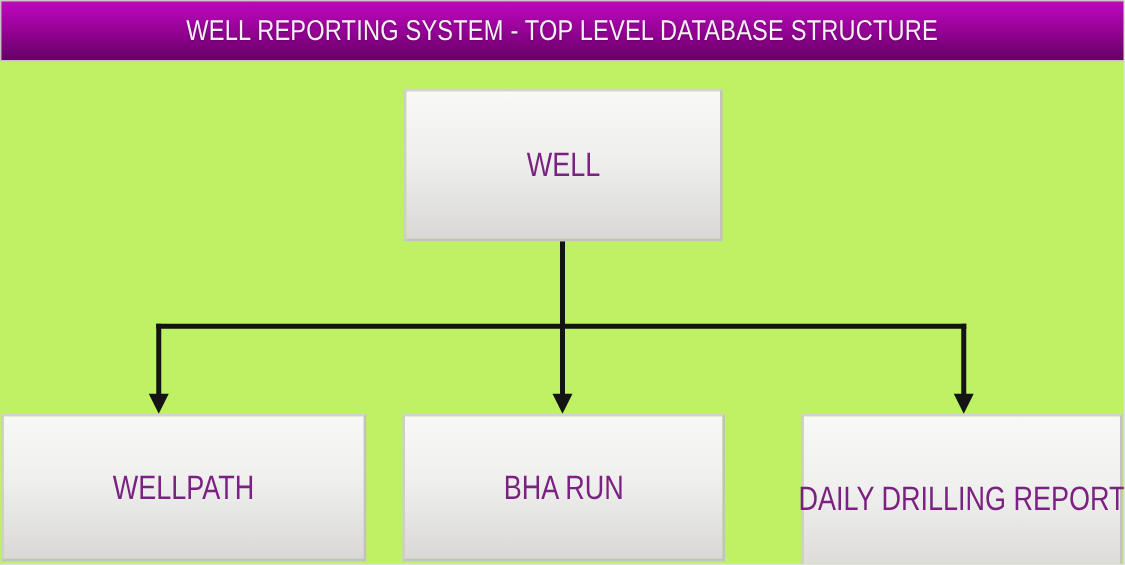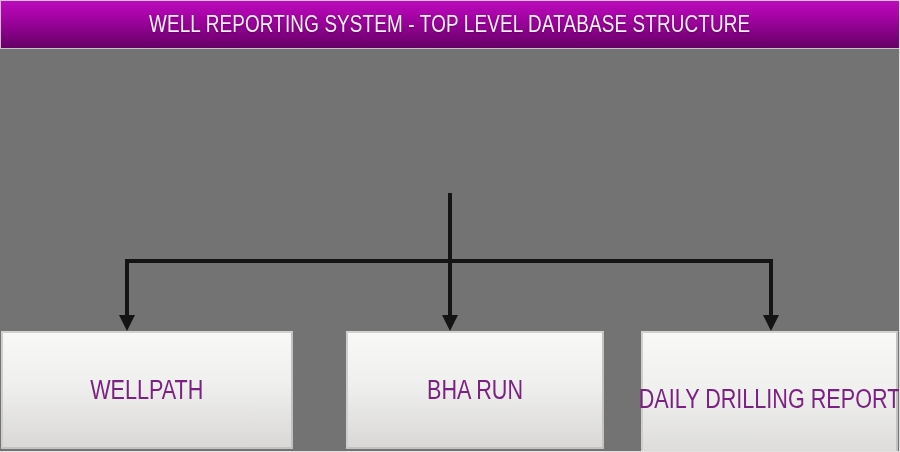--- a/index.html
+++ b/index.html
@@ -3,21 +3,21 @@
 <meta charset="utf-8">
 <style>
   * { margin: 0; padding: 0; box-sizing: border-box; }
   html, body { background: #ffffff; }
   body { font-family: "Liberation Sans", sans-serif; }
 
   .stage {
     position: relative;
     width: 900px;
     height: 452px;
-    background: #737373;
+    background: #bef264;
     overflow: hidden;
     border-right: 1px solid #e2e2e2;
     border-bottom: 1px solid #e2e2e2;
   }
 
   
   .banner {
     position: absolute;
     left: 0; top: 0;
     width: 900px; height: 49px;
@@ -54,21 +54,21 @@
     color: #7b2182;
     font-size: 27px;
     white-space: nowrap;
     display: inline-block;
     transform: scaleX(0.80);
     transform-origin: center center;
   }
 
   .node-root  { left: 323px; top: 71px;  width: 255px; height: 122px; }
   .node-c1    { left: 1px;   top: 331px; width: 292px; height: 118px; }
-  .node-c2    { left: 322px; top: 331px; width: 258px; height: 118px; margin-left: 24px; }
+  .node-c2    { left: 322px; top: 331px; width: 258px; height: 118px; }
   .node-c3    { left: 641px; top: 331px; width: 257px; height: 136px; }
 
   
   .connectors {
     position: absolute;
     left: 0; top: 0;
     width: 900px; height: 452px;
     pointer-events: none;
   }
 </style>
@@ -89,20 +89,23 @@
 
     <path d="M127 259 V317" stroke="#141414" stroke-width="4" fill="none"></path>
     <path d="M450 259 V317" stroke="#141414" stroke-width="4" fill="none"></path>
     <path d="M771 259 V317" stroke="#141414" stroke-width="4" fill="none"></path>
 
     <polygon points="119,315 135,315 127,331" fill="#141414"></polygon>
     <polygon points="442,315 458,315 450,331" fill="#141414"></polygon>
     <polygon points="763,315 779,315 771,331" fill="#141414"></polygon>
   </svg>
 
+  <div class="node node-root">
+    <span class="label">WELL</span>
+  </div>
 
   <div class="node node-c1">
     <span class="label">WELLPATH</span>
   </div>
 
   <div class="node node-c2">
     <span class="label">BHA RUN</span>
   </div>
 
   <div class="node node-c3">

